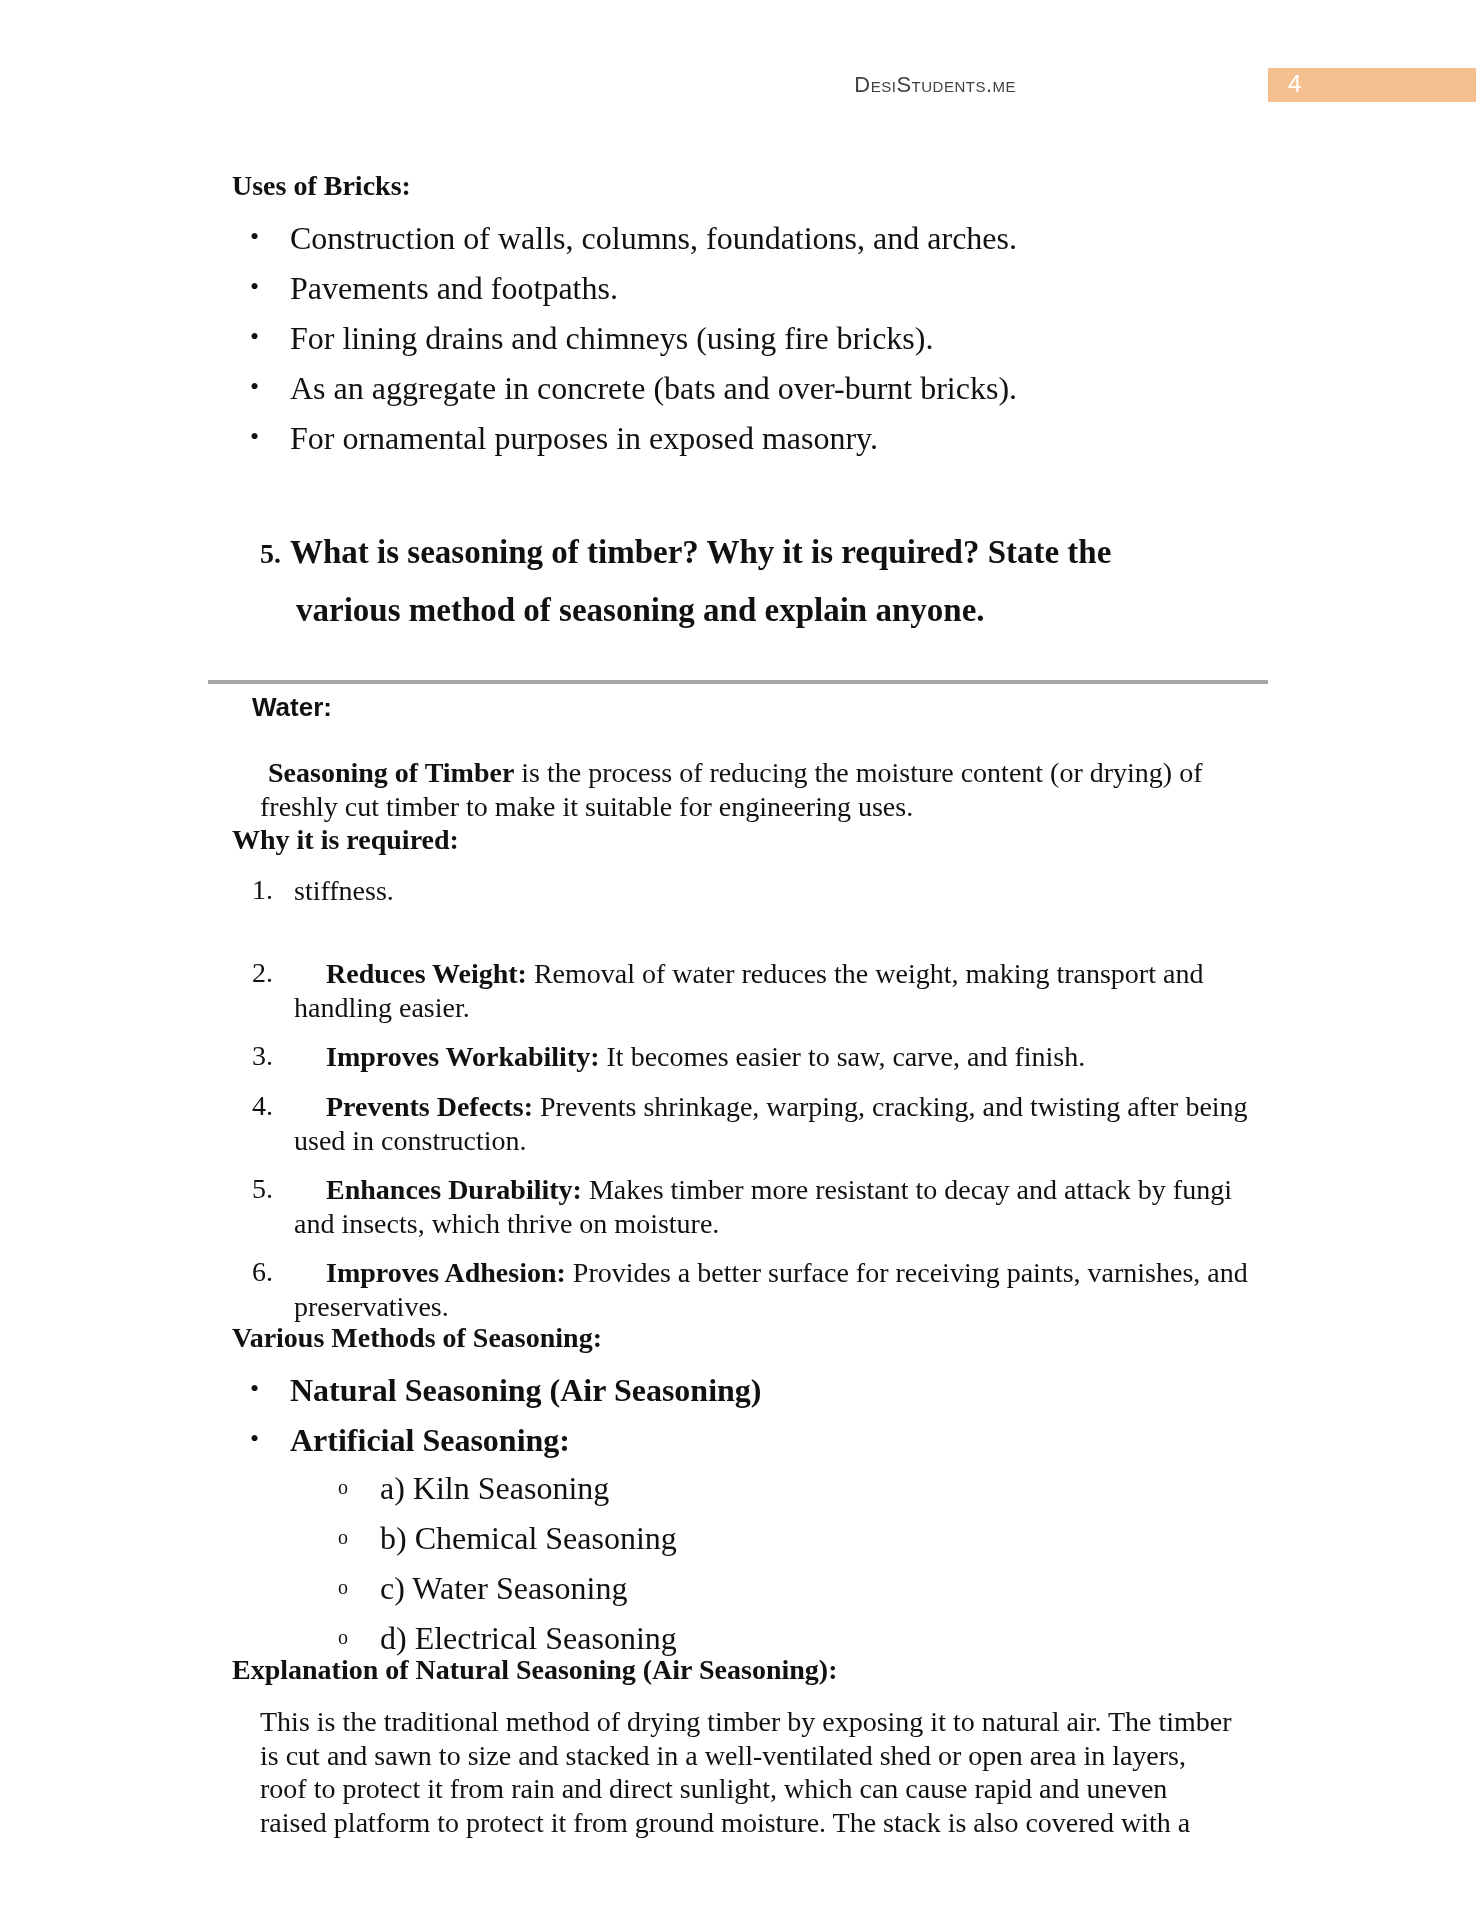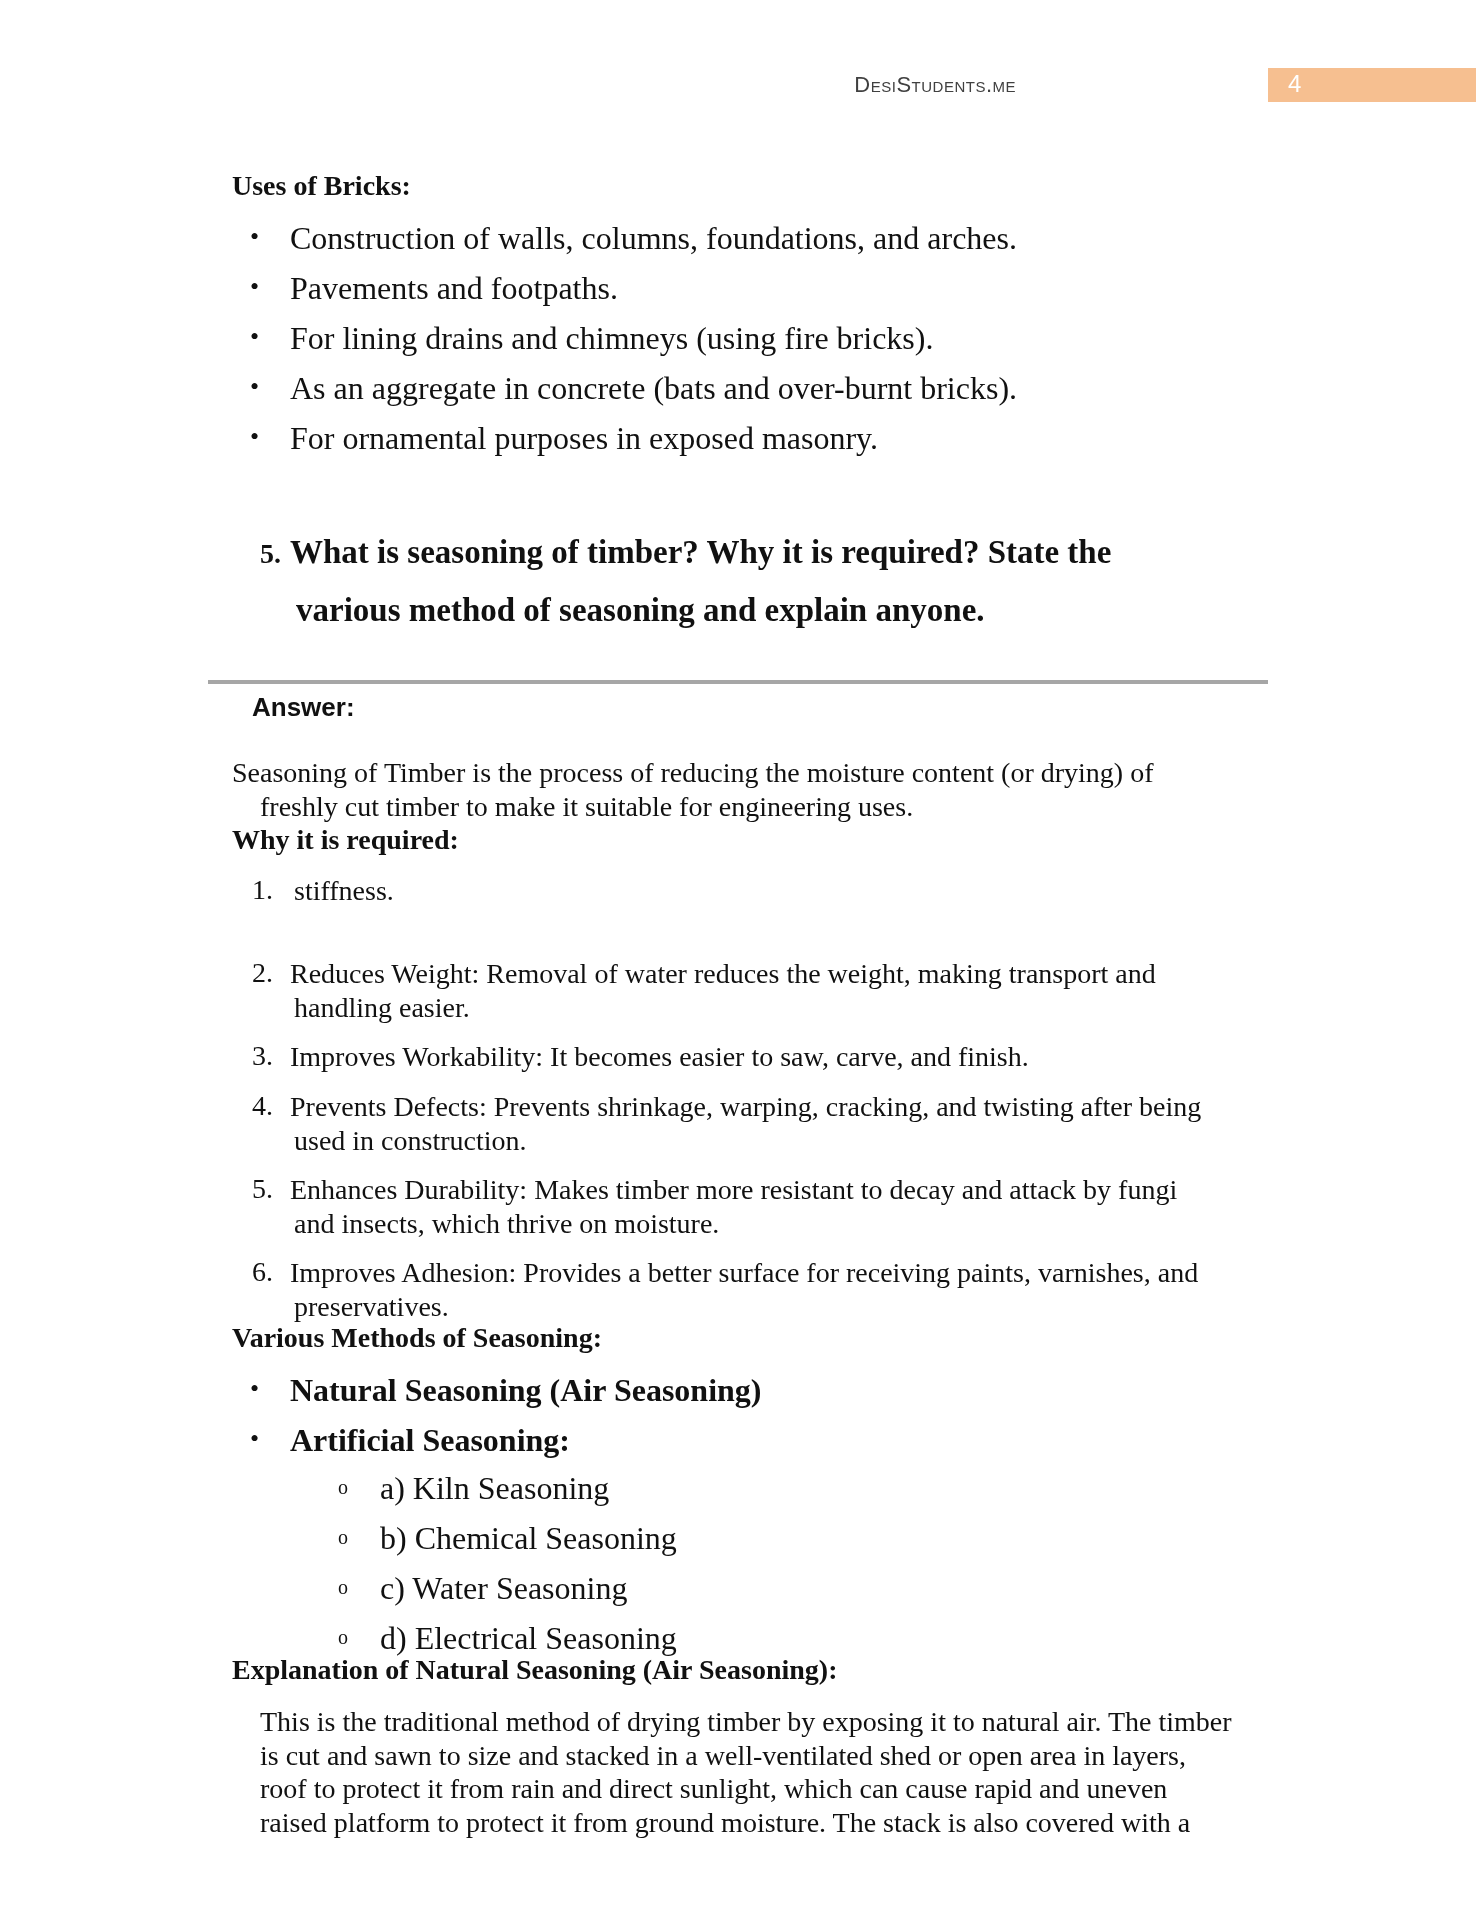--- a/index.html
+++ b/index.html
@@ -18,21 +18,21 @@
   .bullet { position: absolute; font-size: 26px; }
   .item-txt { position: absolute; font-size: 32px; white-space: nowrap; }
 
   .question { position: absolute; font-weight: bold; font-size: 33px; }
   .divider { position: absolute; left: 208px; top: 680px; width: 1060px; height: 4px; background: #a6a6a6; }
   .answer { position: absolute; left: 252px; top: 692px; font-size: 26px; font-weight: bold; color: #111; }
 
   .para { position: absolute; font-size: 28px; line-height: 33.5px; }
   .indent-line { display: block; padding-left: 28px; }
   .num { position: absolute; font-size: 28px; }
-  b { font-weight: normal; }
+  b { font-weight: bold; margin-left: 36px; }
   i { font-style: italic; }
   .circle { position: absolute; font-size: 20px; }
 </style>
 </head>
 <body>
 
 <div class="header">
   <span class="site sans">DesiStudents.me</span>
   <div class="pagebox">
     <span class="pagenum sans">4</span>
@@ -58,21 +58,21 @@
   <span class="item-txt serif" style="left:290px; top:420px;">For ornamental purposes in exposed masonry.</span>
 </div>
 
 <div>
   <span class="question serif" style="left:260px; top:538px; font-size:28px;">5.</span>
   <span class="question serif" style="left:290px; top:534px;">What is seasoning of timber? Why it is required? State the</span>
   <span class="question serif" style="left:296px; top:592px;">various method of seasoning and explain anyone.</span>
 </div>
 
 <div class="divider"></div>
-<div class="answer sans">Answer:</div>
+<div class="answer sans">Water:</div>
 
 <div class="para serif" style="left:232px; top:756px;">
   <span style="display:block; white-space:nowrap;"><b>Seasoning of Timber</b><span> is the process of reducing the moisture content (or drying) of</span></span>
   <span class="indent-line" style="white-space:nowrap;">freshly cut timber to make it suitable for engineering uses.</span>
 </div>
 
 <div class="abs serif h-bold" style="left:232px; top:824px;">Why it is required:</div>
 
 <div>
 

